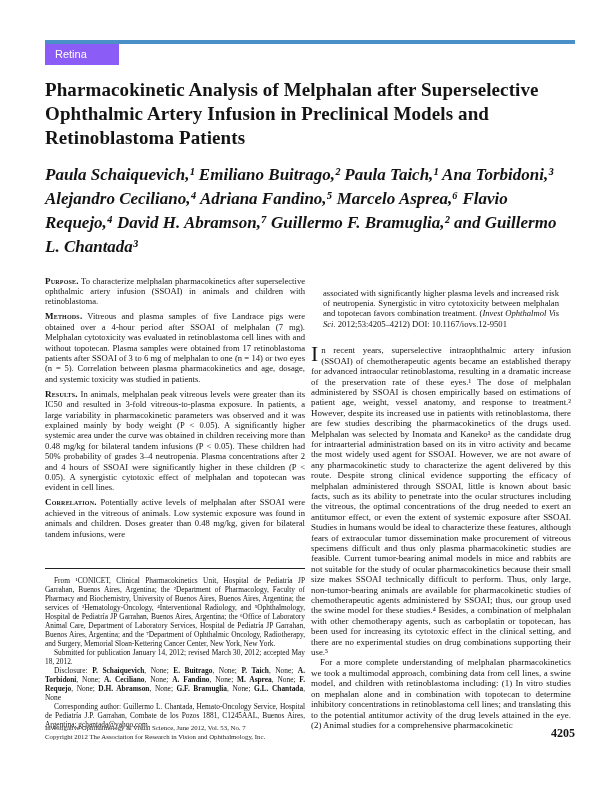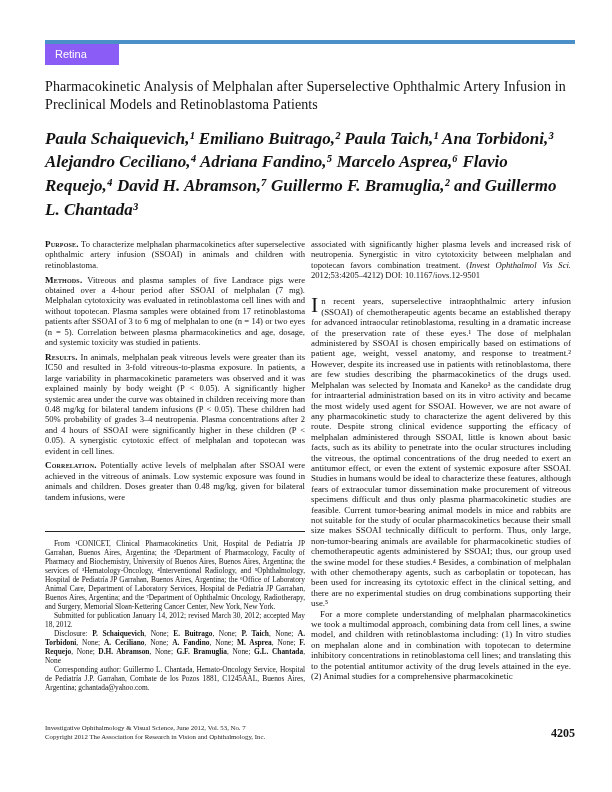--- a/index.html
+++ b/index.html
@@ -17,22 +17,22 @@
   .badge{
     display:inline-block;
     color:#ffffff;
     font-family:"Liberation Sans", sans-serif;
     font-size:11px;
     padding:4px 32px 5px 10px;
     line-height:1.1;
   }
   h1.title{
     margin:13px 0 0 0;
-    font-size:14px;
-    font-weight:normal;
+    font-size:19px;
+    font-weight:bold;
     line-height:1.27;
     max-width:522px;
     letter-spacing:.1px;
   }
   .authors{
     margin-top:13px;
     font-style:italic;
     font-weight:600;
     font-size:17px;
     line-height:1.4;
@@ -40,21 +40,21 @@
   }
   .columns{display:flex;gap:6px;margin-top:17px;align-items:flex-start;}
   .col{width:260px;}
   
   .abs-p{margin:0 0 4.5px 0;font-size:8.6px;line-height:10.4px;text-align:justify;}
   .abs-label{font-variant:small-caps;font-weight:bold;letter-spacing:.2px;font-size:9px;}
   
   .footnote{margin-top:29px;border-top:0.8px solid #222;padding-top:7px;}
   .fn{margin:0;font-size:7.4px;line-height:9px;text-align:justify;text-indent:9px;}
   
-  .tail-p{margin:0;font-size:8.6px;line-height:10.4px;text-align:justify;}
+  .tail-p{margin:12px;font-size:8.6px;line-height:10.4px;text-align:justify;}
   .intro{margin-top:16px;}
   .body-p{margin:0;font-size:8.9px;line-height:10.4px;text-align:justify;}
   .body-p.indent{text-indent:9px;}
   .dropcap{
     float:left;
     font-size:21.5px;
     line-height:17.5px;
     padding:1px 3px 0 0;
     font-weight:400;
   }

